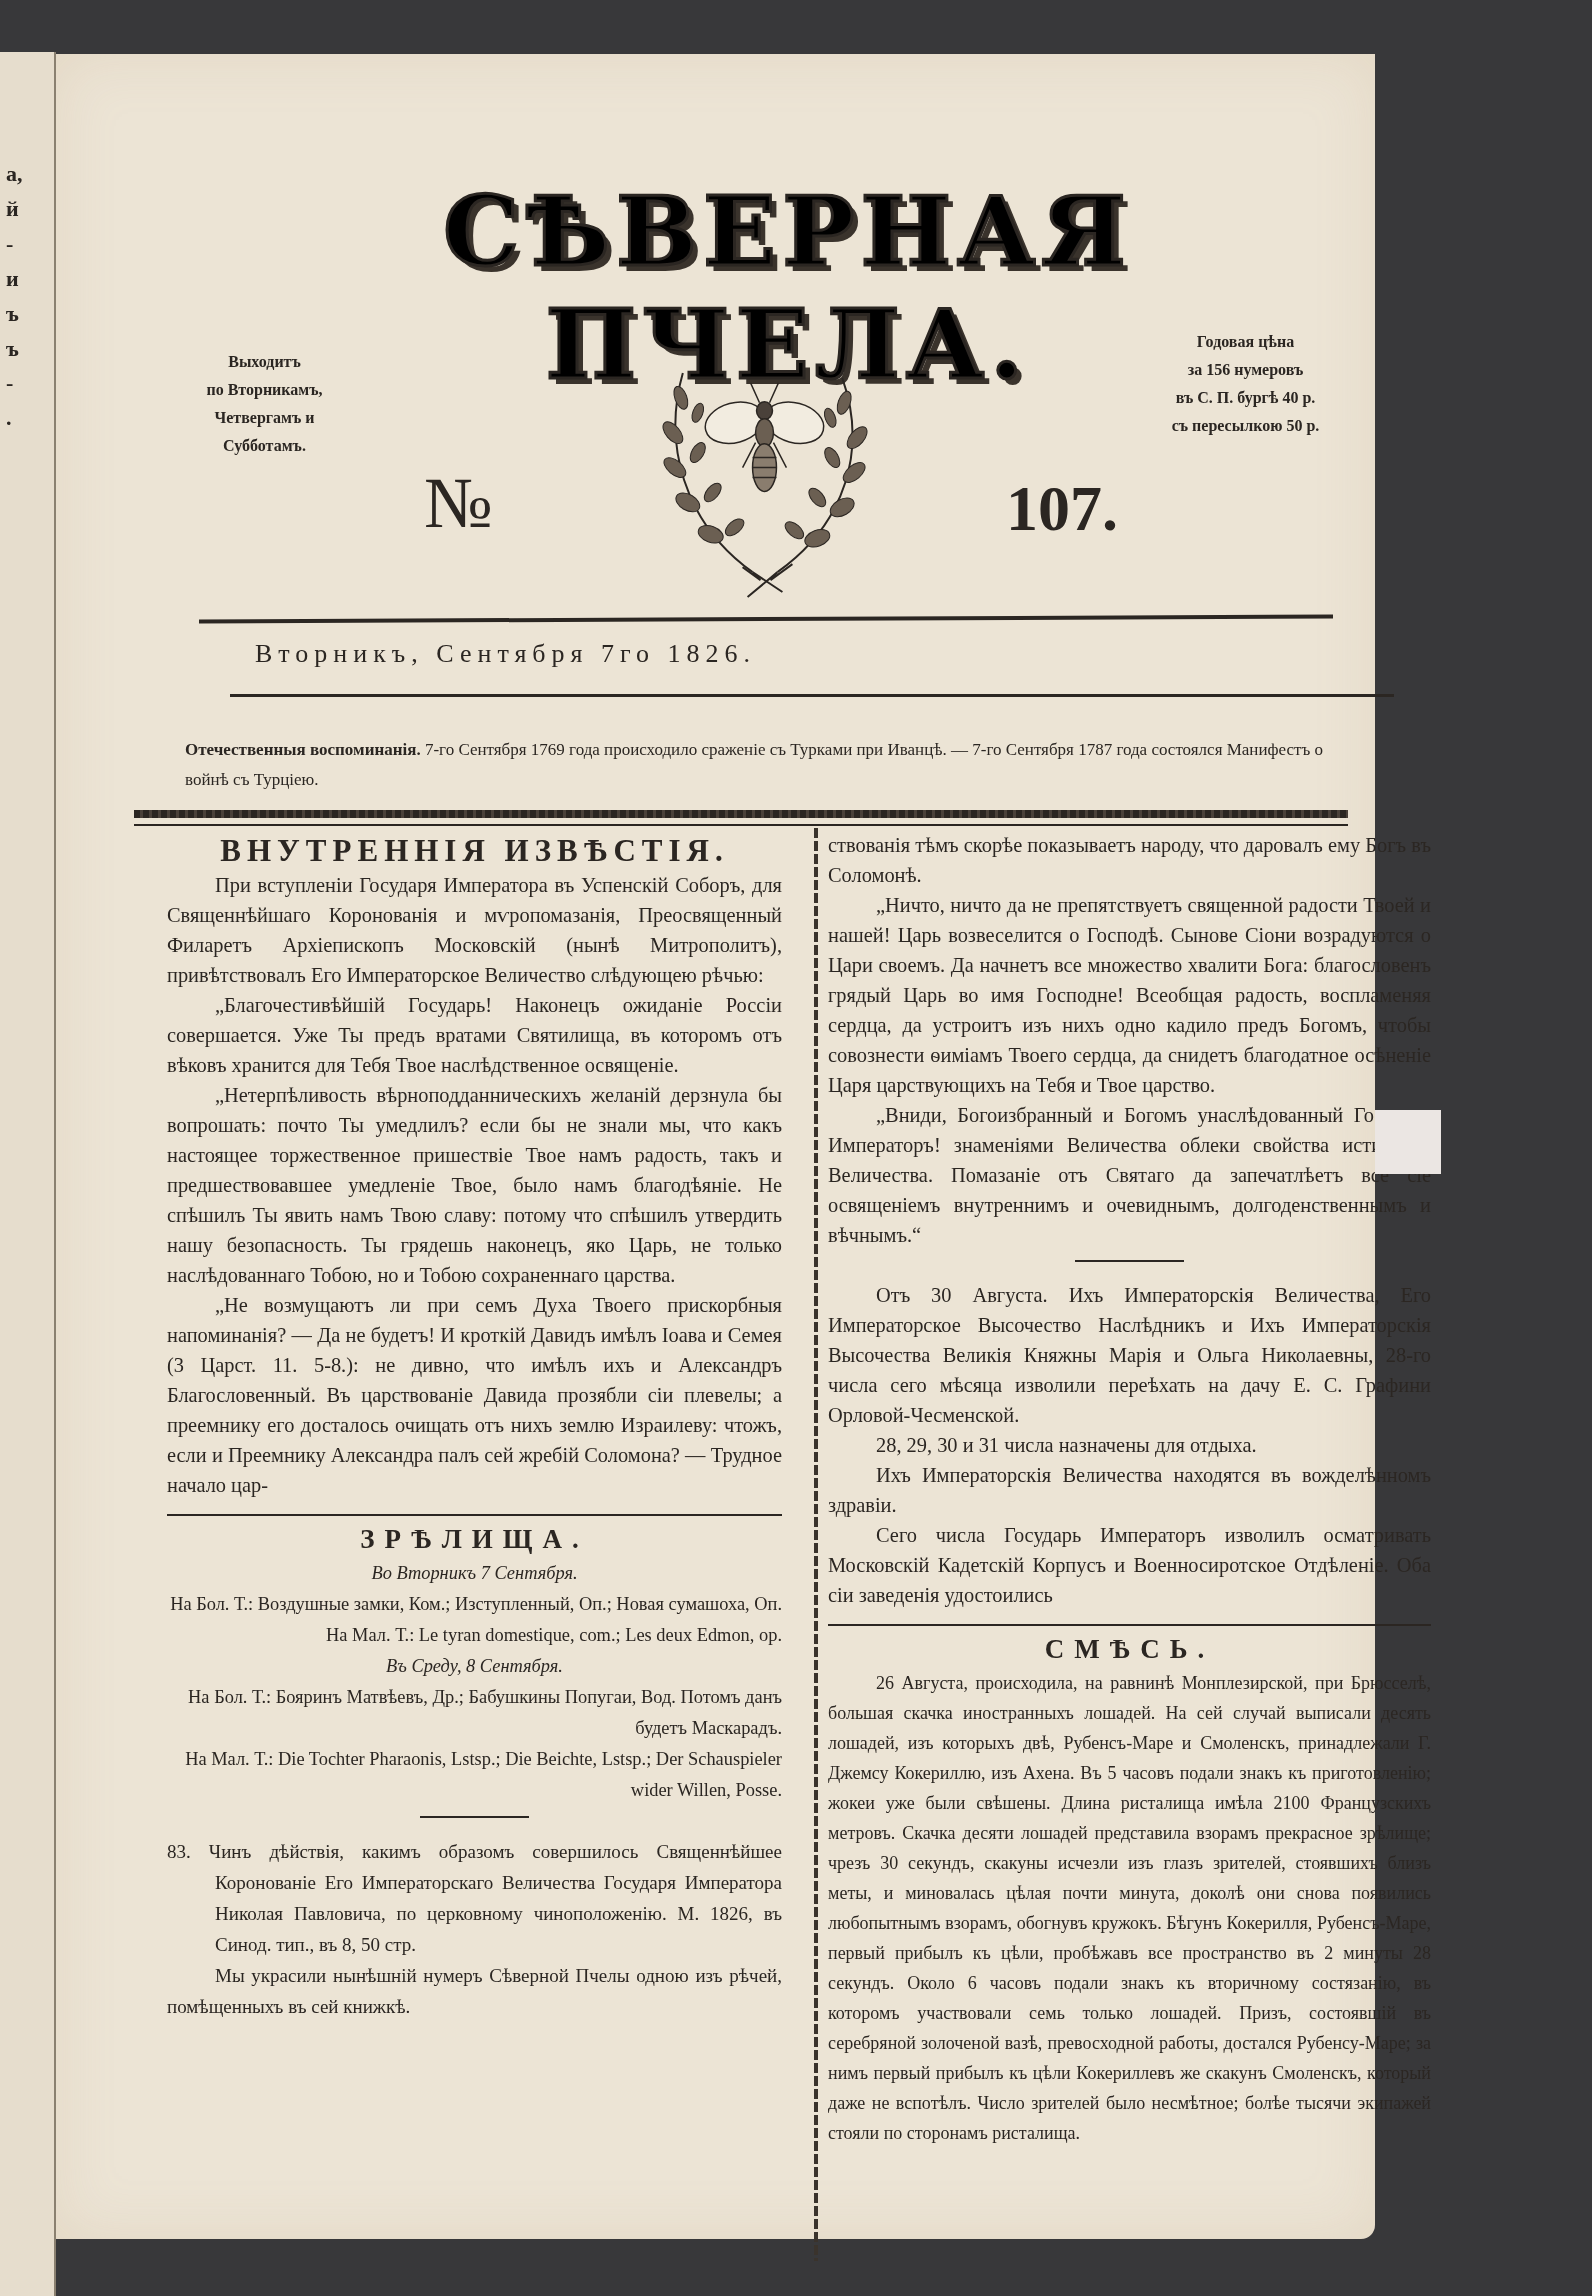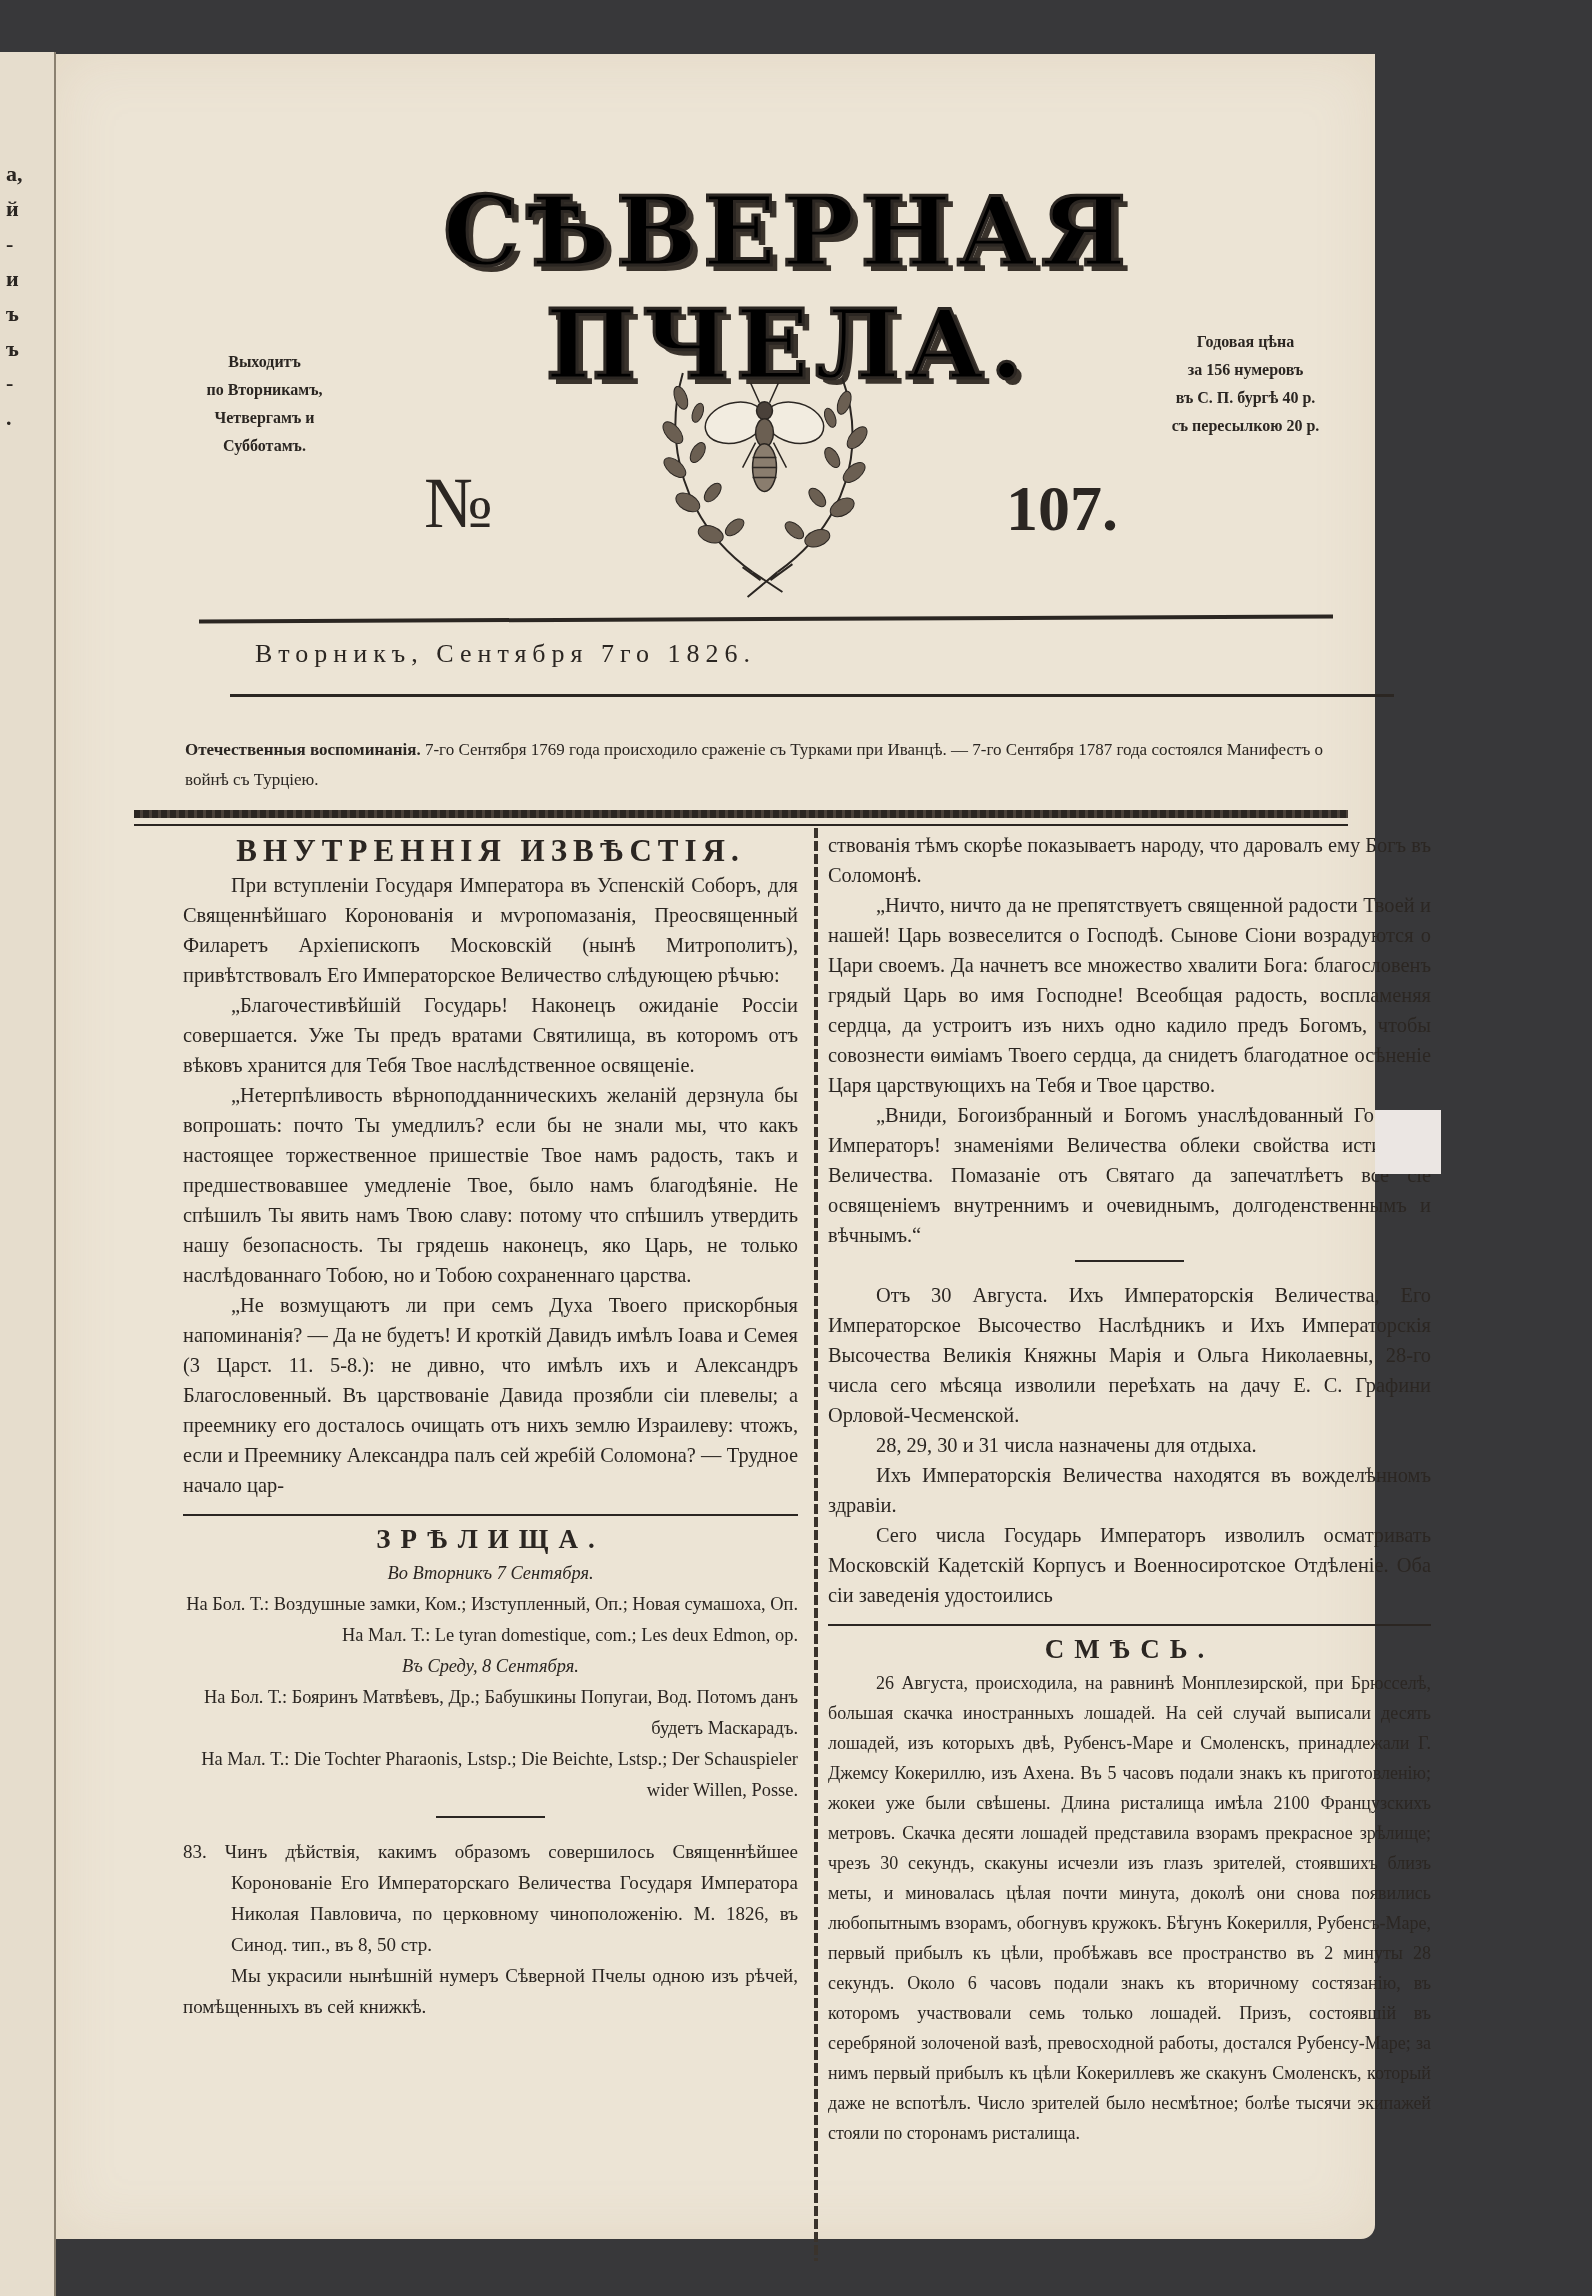--- a/index.html
+++ b/index.html
@@ -18,21 +18,21 @@
   .emblem{position:absolute;left:587px;top:299px;width:249px;height:249px;}
   .rule-top{position:absolute;left:143px;top:563px;width:1134px;height:4px;background:#2b2622;transform:skewY(-0.25deg);}
   .dateline{position:absolute;left:199px;top:585px;width:995px;text-align:left;font-size:26px;letter-spacing:6px;font-family:"Liberation Serif",serif;}
   .rule-2{position:absolute;left:174px;top:640px;width:1164px;height:3px;background:#2b2622;}
   .memorial{position:absolute;left:129px;top:681px;width:1164px;font-size:17px;line-height:30px;font-family:"Liberation Serif",serif;}
   .memorial .lbl{font-weight:bold;}
   .rule-thick{position:absolute;left:78px;top:756px;width:1214px;height:8px;background:repeating-linear-gradient(90deg,#2b2622 0 6px,#4a413a 6px 9px);}
   .rule-thin{position:absolute;left:78px;top:770px;width:1214px;height:2px;background:#2b2622;}
   .col-divider{position:absolute;left:758px;top:774px;width:4px;height:1433px;background:repeating-linear-gradient(180deg,#3a332c 0 10px,transparent 10px 13px);}
   .col{position:absolute;font-family:"Liberation Serif",serif;font-size:20.4px;line-height:30px;text-align:justify;}
-  .col-left{left:127px;top:776px;width:615px;}
+  .col-left{left:111px;top:776px;width:615px;}
   .col-right{left:772px;top:776px;width:603px;}
   .col p{margin:0;text-indent:48px;}
   .col p.noind{text-indent:0;}
   .sec-head{text-align:center;font-size:31px;letter-spacing:6px;font-weight:bold;margin:6px 0 4px;}
   .sec-head.small{font-size:27px;letter-spacing:10px;}
   .dateline-it{text-align:center;font-style:italic;font-size:21px;margin-bottom:6px;}
   .hr-full{height:2px;background:#2b2622;margin:14px 0 8px;}
   .hr-short{width:109px;height:2px;background:#2b2622;margin:10px auto 18px;}
   .theatre{font-size:18.4px;line-height:31px;}
   .theatre .entry{padding-left:48px;text-indent:-48px;text-align:right;}
@@ -107,21 +107,21 @@
         <path d="M113 90 L100 115 M131 90 L144 115" fill="none"></path>
       </g>
     </svg>
 
     <div class="issue">107.</div>
 
     <div class="price">
       <div>Годовая цѣна</div>
       <div>за 156 нумеровъ</div>
       <div>въ С. П. бургѣ 40 р.</div>
-      <div>съ пересылкою 20 р.</div>
+      <div>съ пересылкою 50 р.</div>
     </div>
 
     <div class="rule-top"></div>
     <div class="dateline">Вторникъ, Сентября 7го 1826.</div>
     <div class="rule-2"></div>
   </div>
 
   <div class="memorial">
     <span class="lbl">Отечественныя воспоминанія.</span>
     <span>7-го Сентября 1769 года происходило сраженіе съ Турками при Иванцѣ. — 7-го Сентября 1787 года состоялся Манифестъ о войнѣ съ Турціею.</span>

